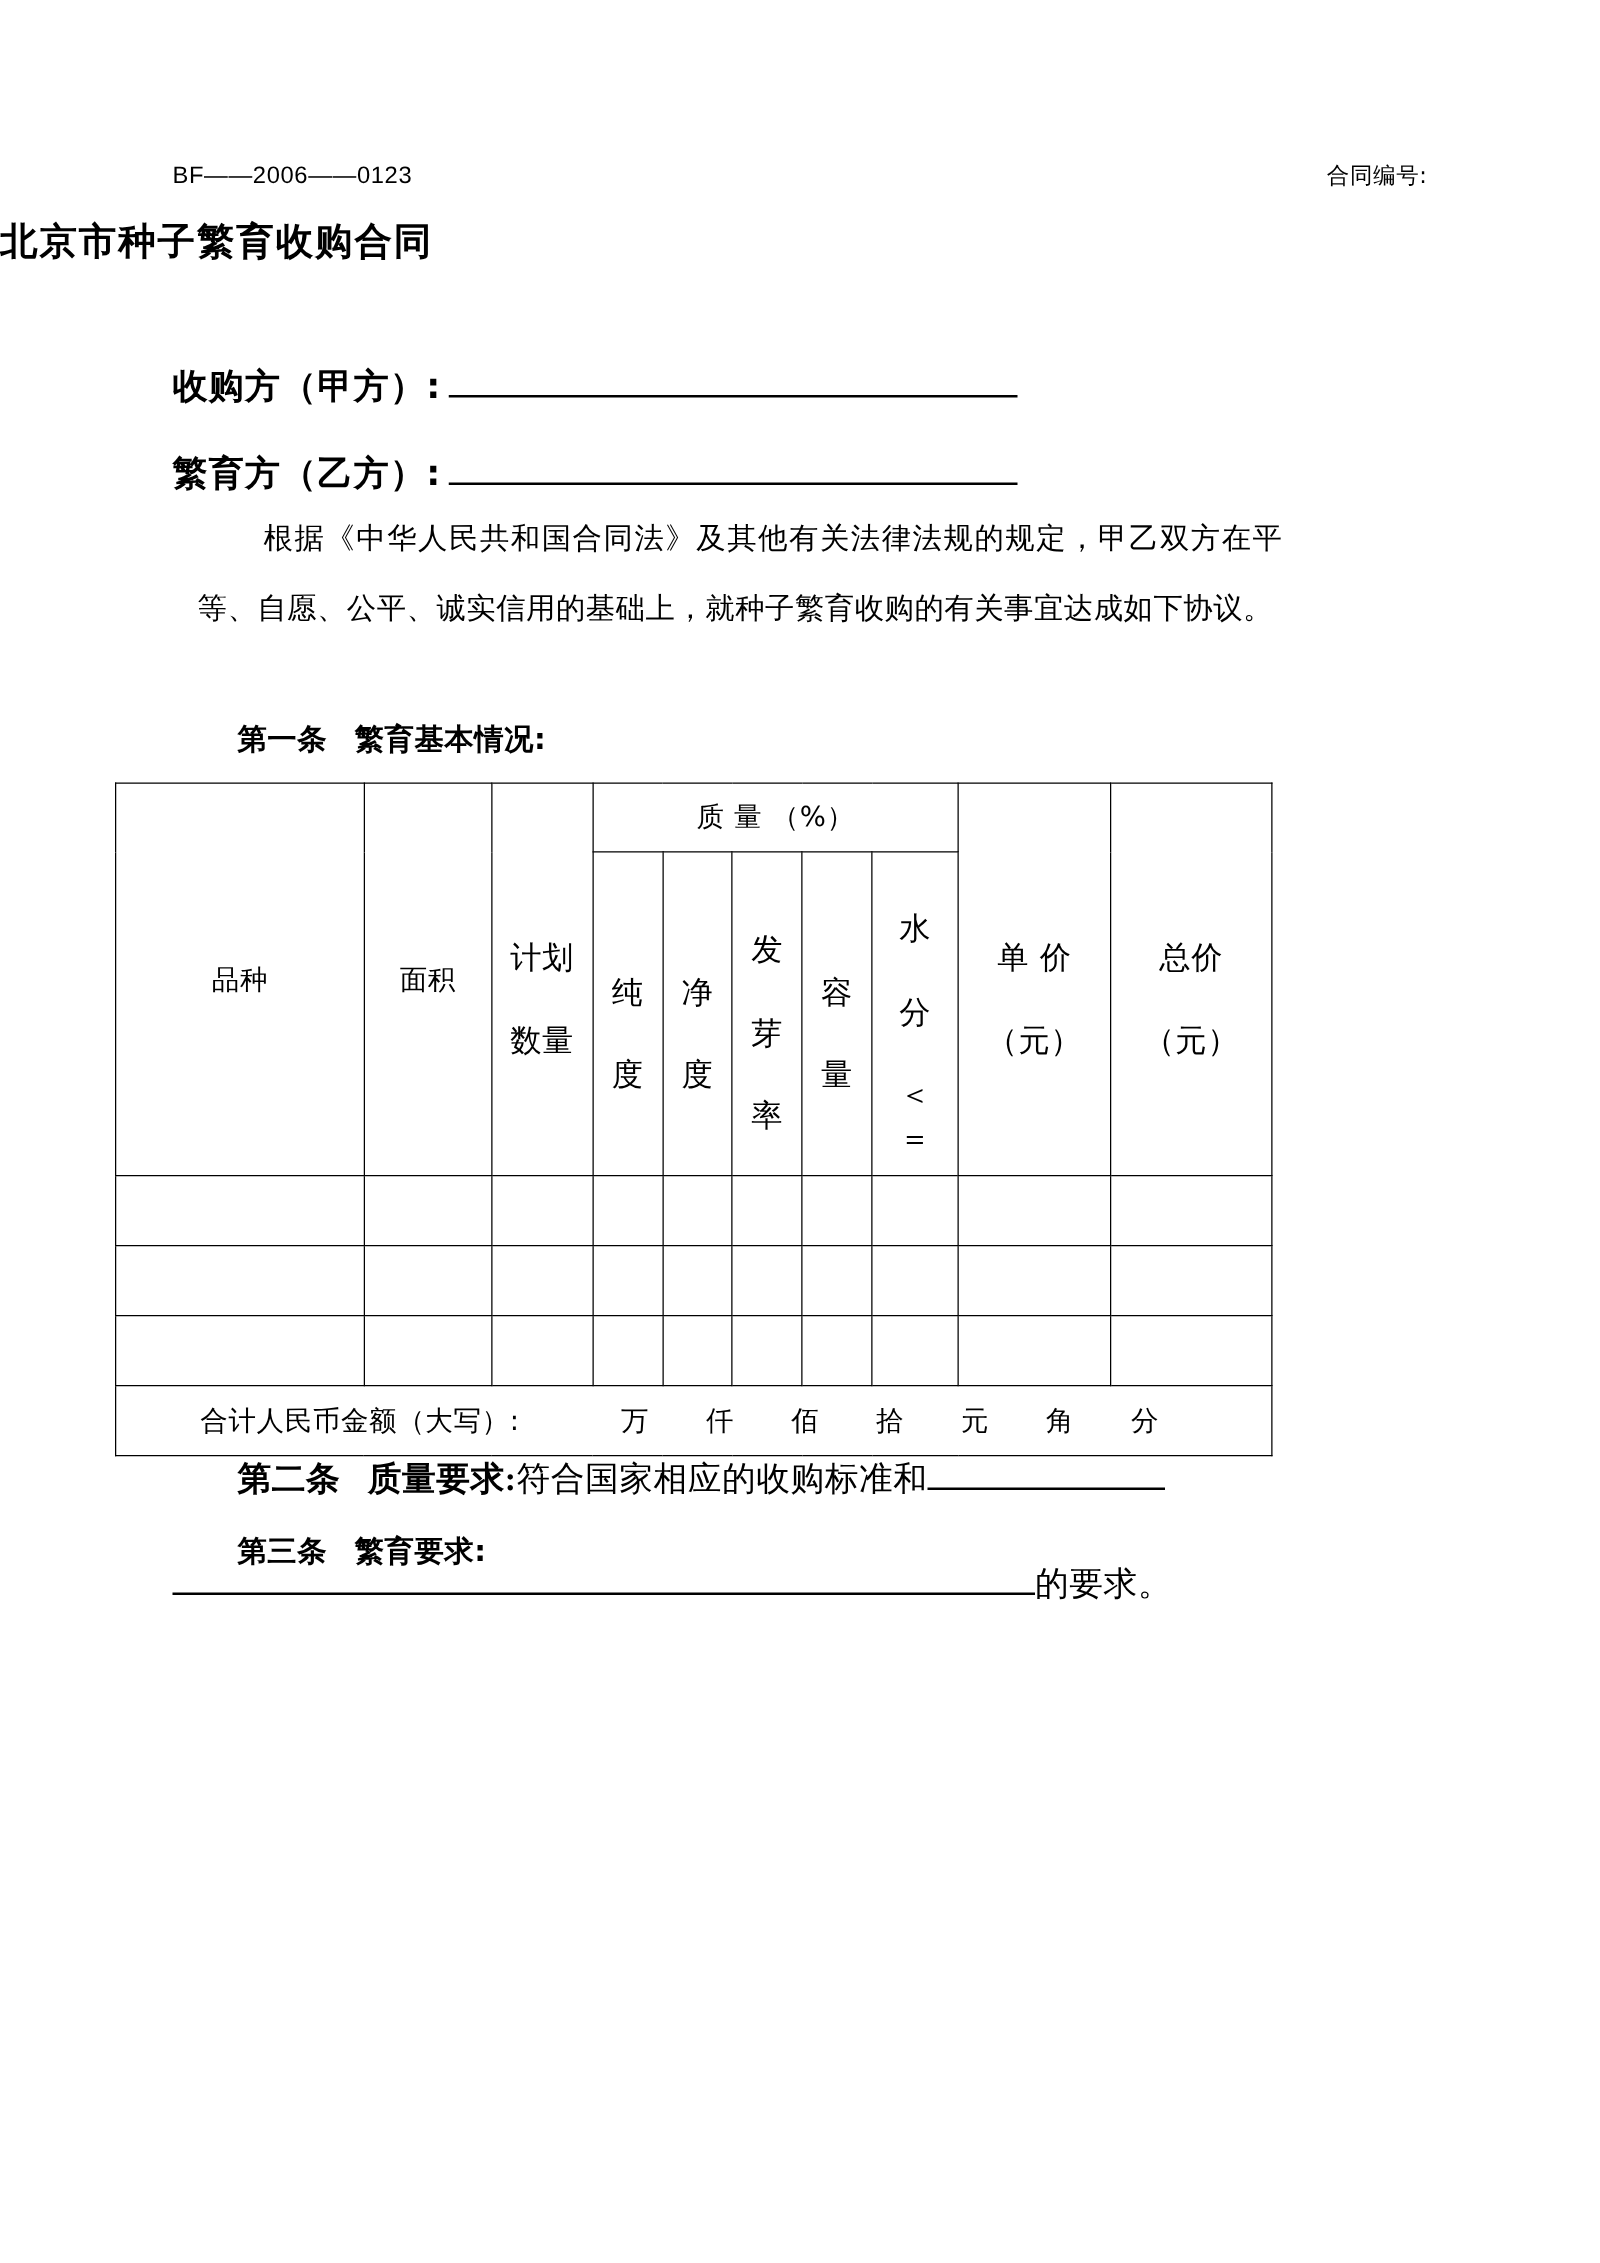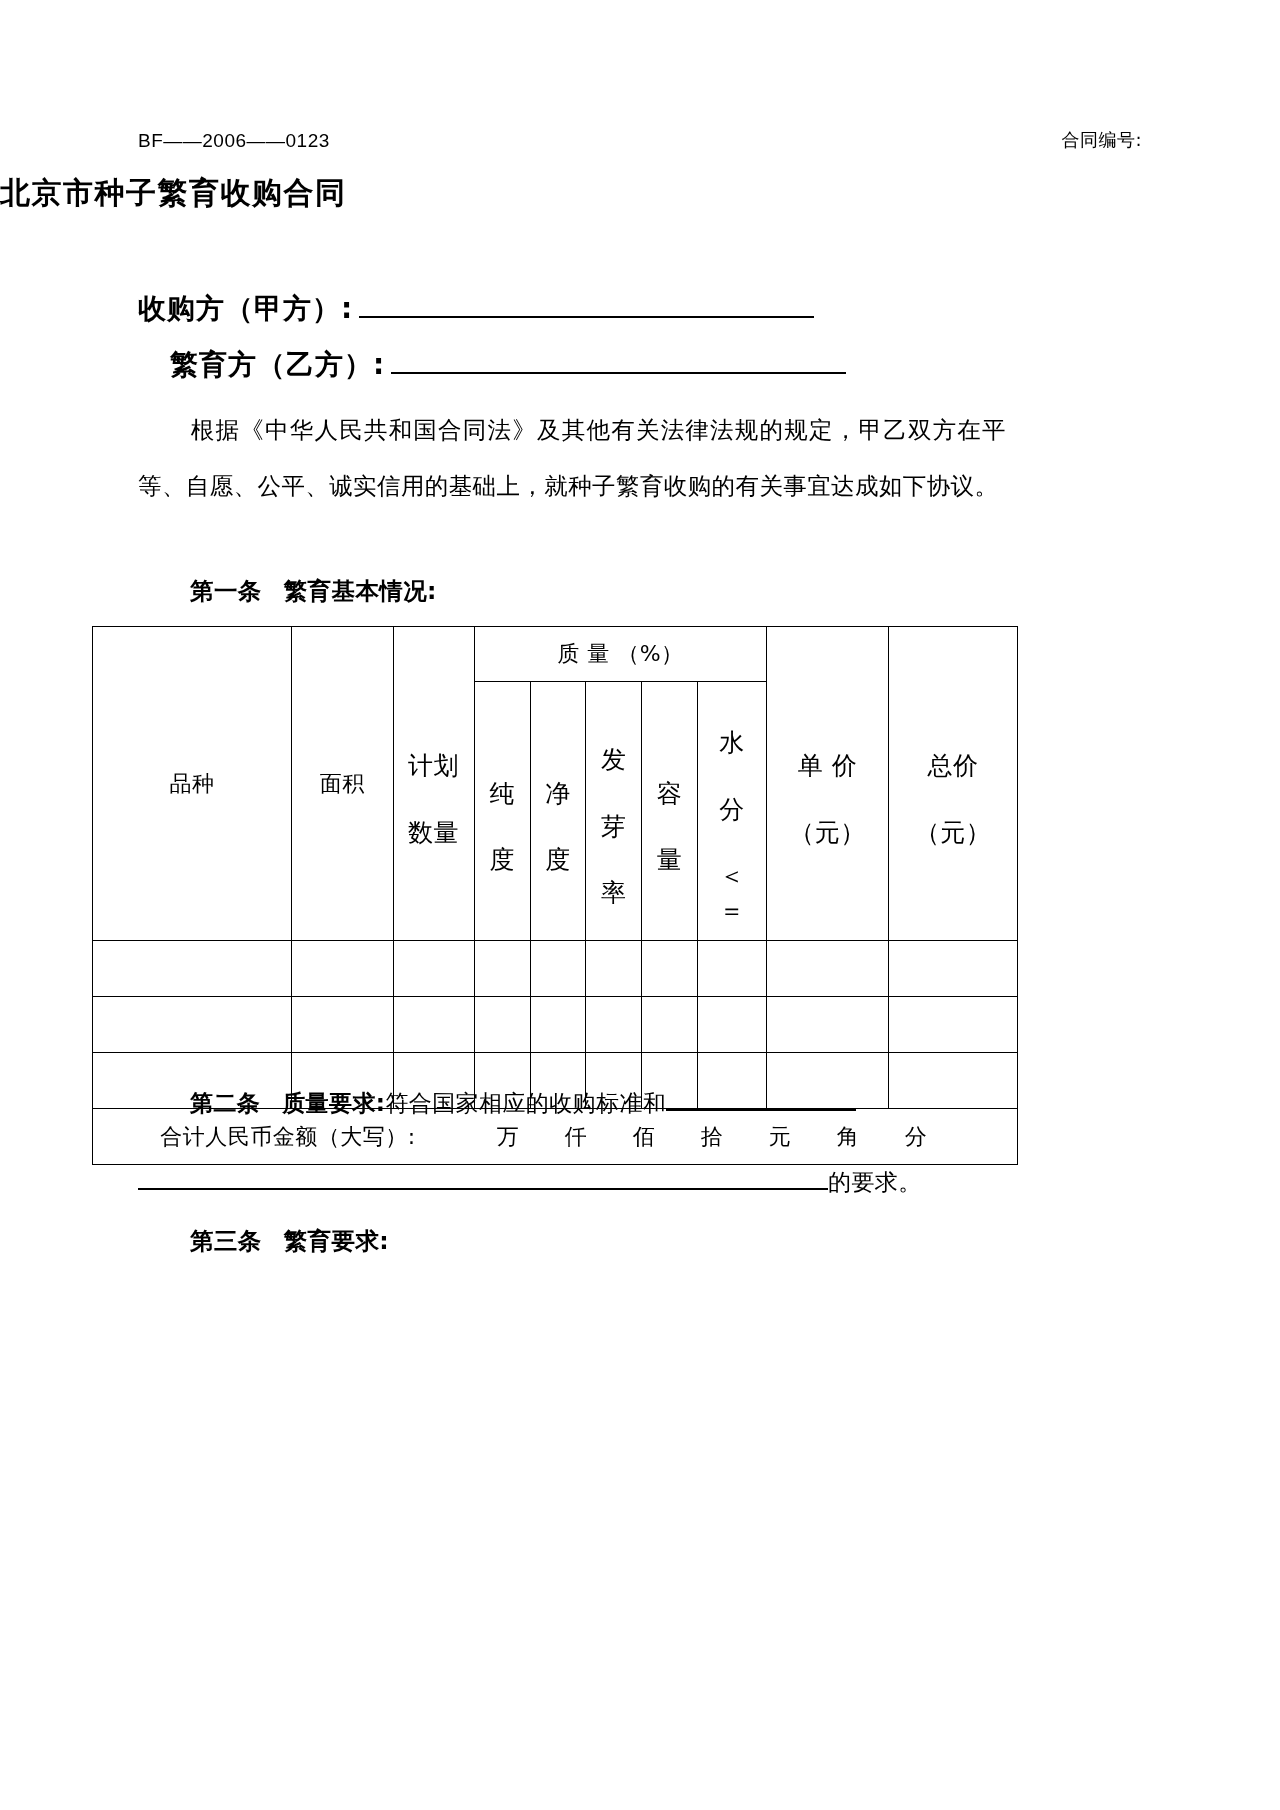--- a/index.html
+++ b/index.html
@@ -55,41 +55,41 @@
   .party {
     position: absolute;
     left: 138px;
     font-size: 28px;
     font-weight: bold;
     letter-spacing: 1px;
     display: flex;
     align-items: baseline;
   }
   .party-1 { top: 290px; }
-  .party-2 { top: 346px; margin-left: 32px; }
+  .party-2 { top: 360px; }
   .party .rule {
     display: inline-block;
     width: 455px;
     border-bottom: 2px solid #000;
     height: 22px;
     margin-left: 6px;
   }
 
   
   .para {
     position: absolute;
     left: 138px;
     width: 868px;
     font-size: 23.5px;
     line-height: 56px;
     letter-spacing: 0.4px;
     text-align: justify;
     text-justify: inter-ideograph;
   }
-  .para-main { top: 402px; }
+  .para-main { top: 402px; margin-left: 20px; }
   .para-main .indent { display: inline-block; width: 52px; }
 
   
   .clause {
     position: absolute;
     left: 138px;
     font-size: 23.5px;
     letter-spacing: 0.4px;
     white-space: nowrap;
   }
@@ -148,25 +148,26 @@
   .total-row .amount-units {
     display: inline-block;
     margin-left: 58px;
     letter-spacing: 0px;
   }
   .total-row .amount-units span { display: inline-block; width: 68px; text-align: center; }
 
   
   .clause-2 {
     position: absolute;
-    top: 1088px;
+    top: 1165px;
     left: 138px;
     width: 880px;
-    font-size: 23px;
+    font-size: 27px;
     letter-spacing: 0.4px;
+    font-family: Liberation Serif, serif;
   }
   .clause-2 .l1 { white-space: nowrap; }
   .clause-2 .rule-a {
     display: inline-block;
     width: 190px;
     border-bottom: 2px solid #000;
     height: 20px;
   }
   .clause-2 .l2 { margin-top: 48px; white-space: nowrap; }
   .clause-2 .rule-b {

